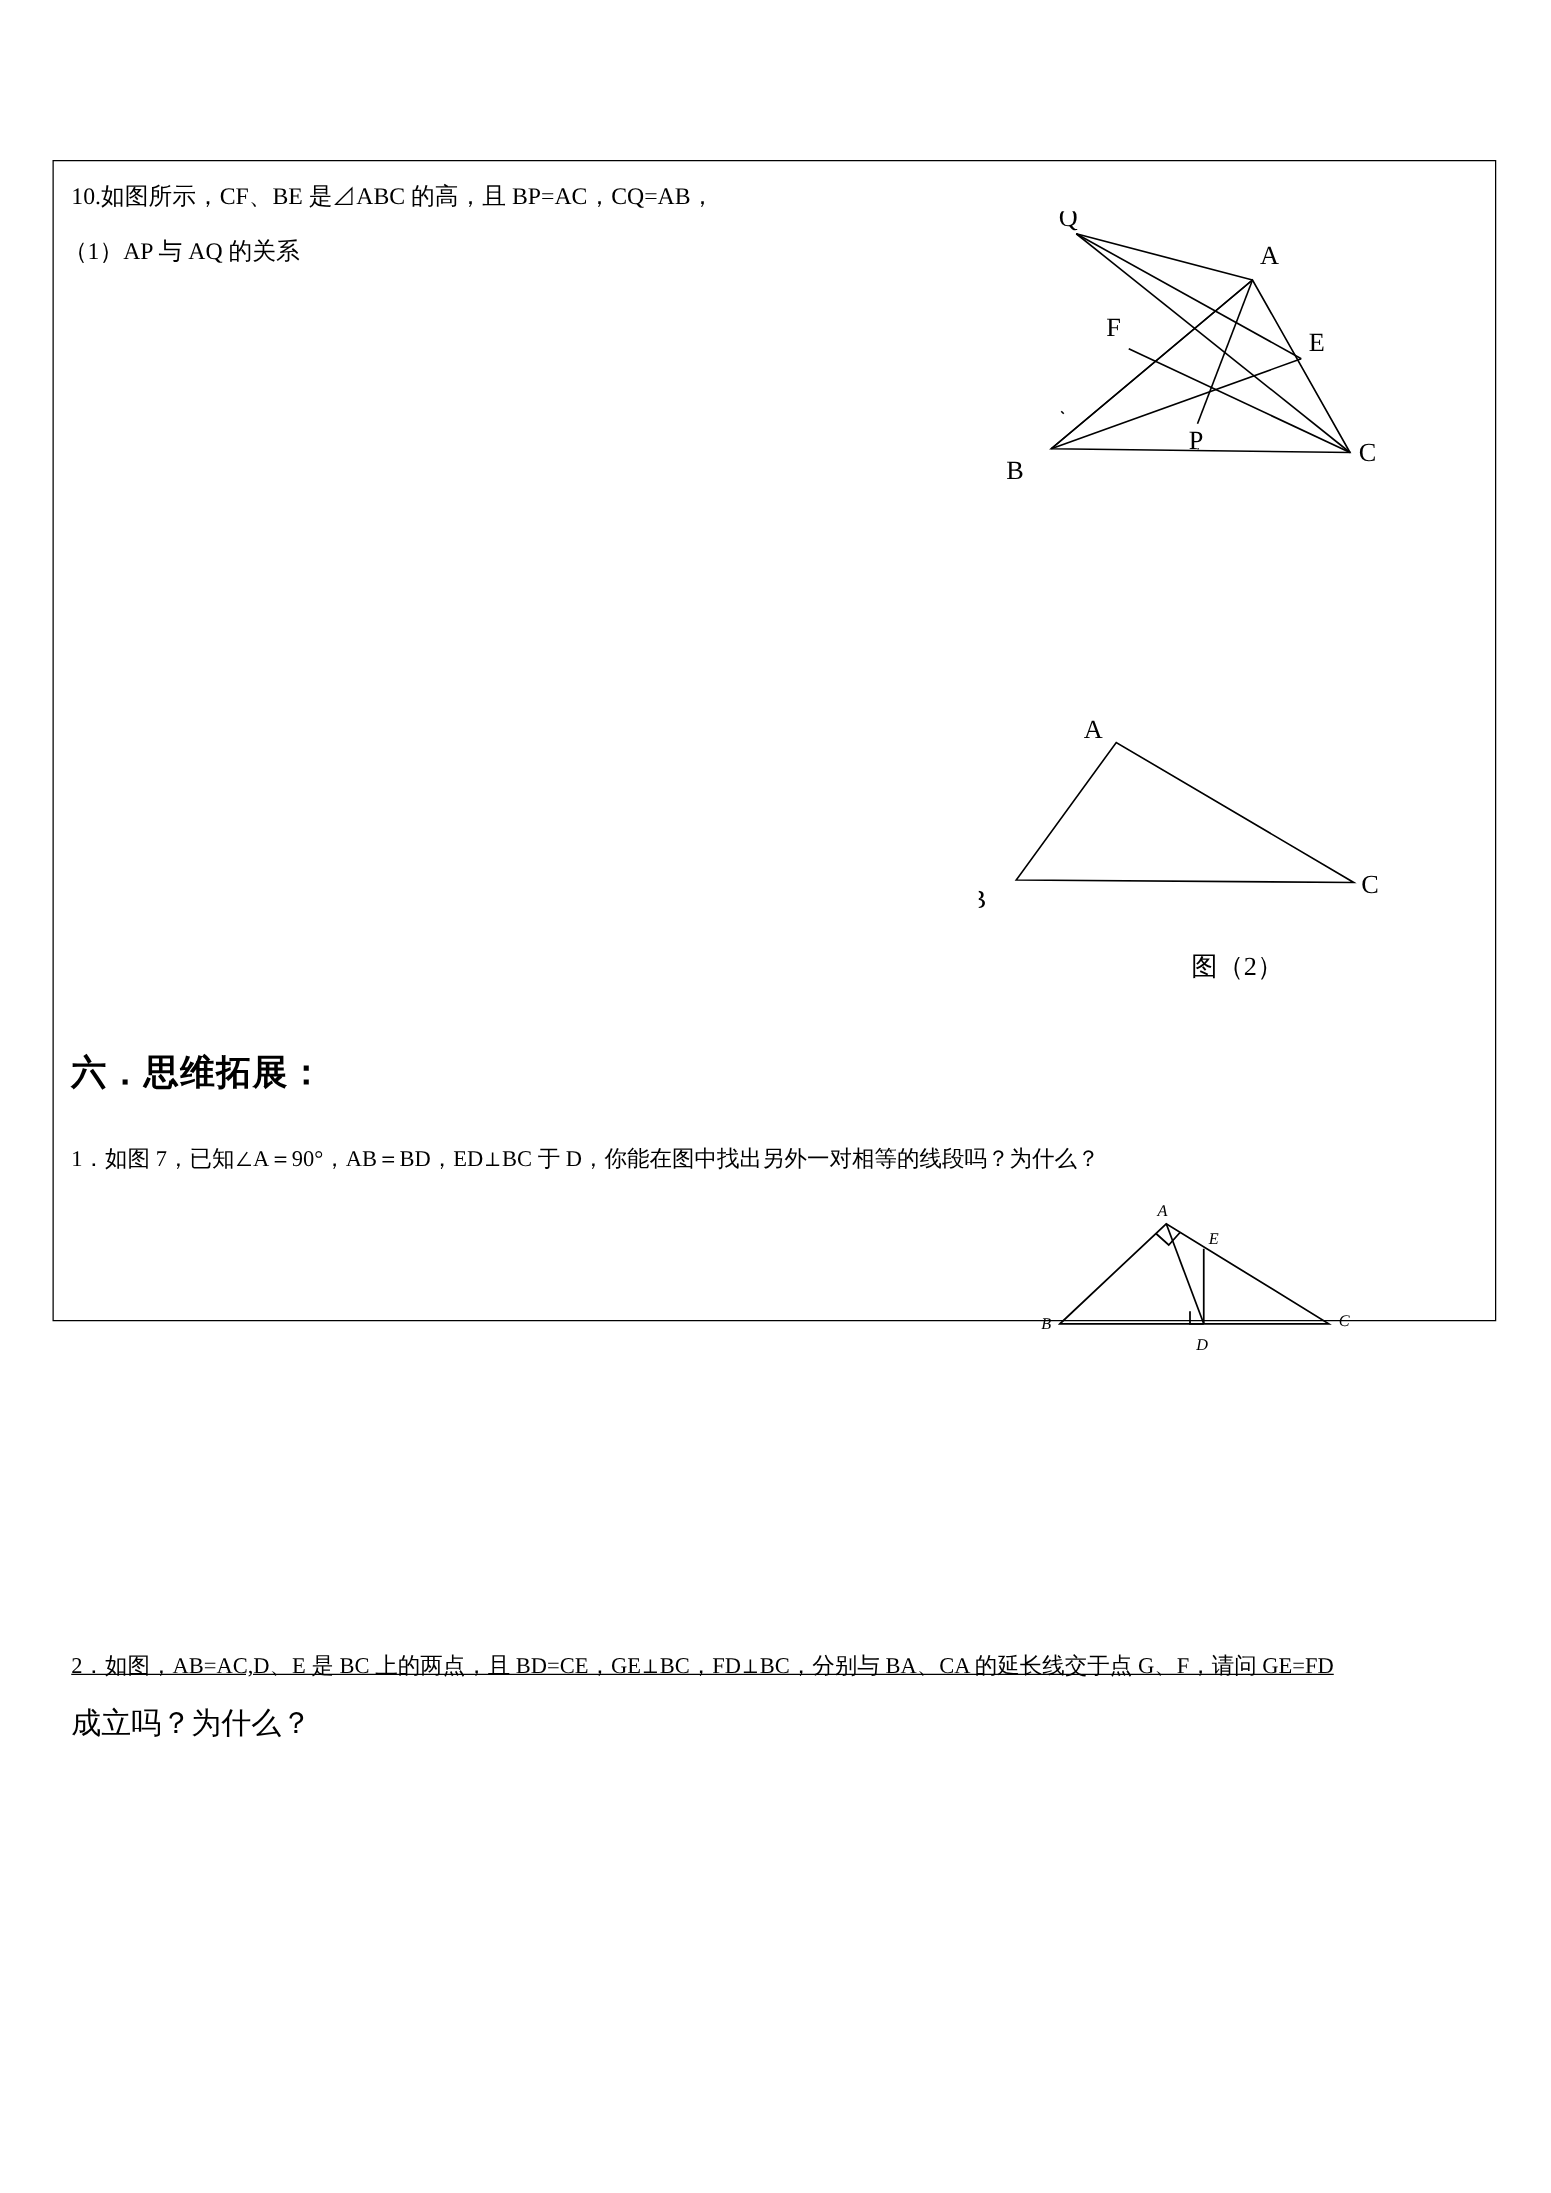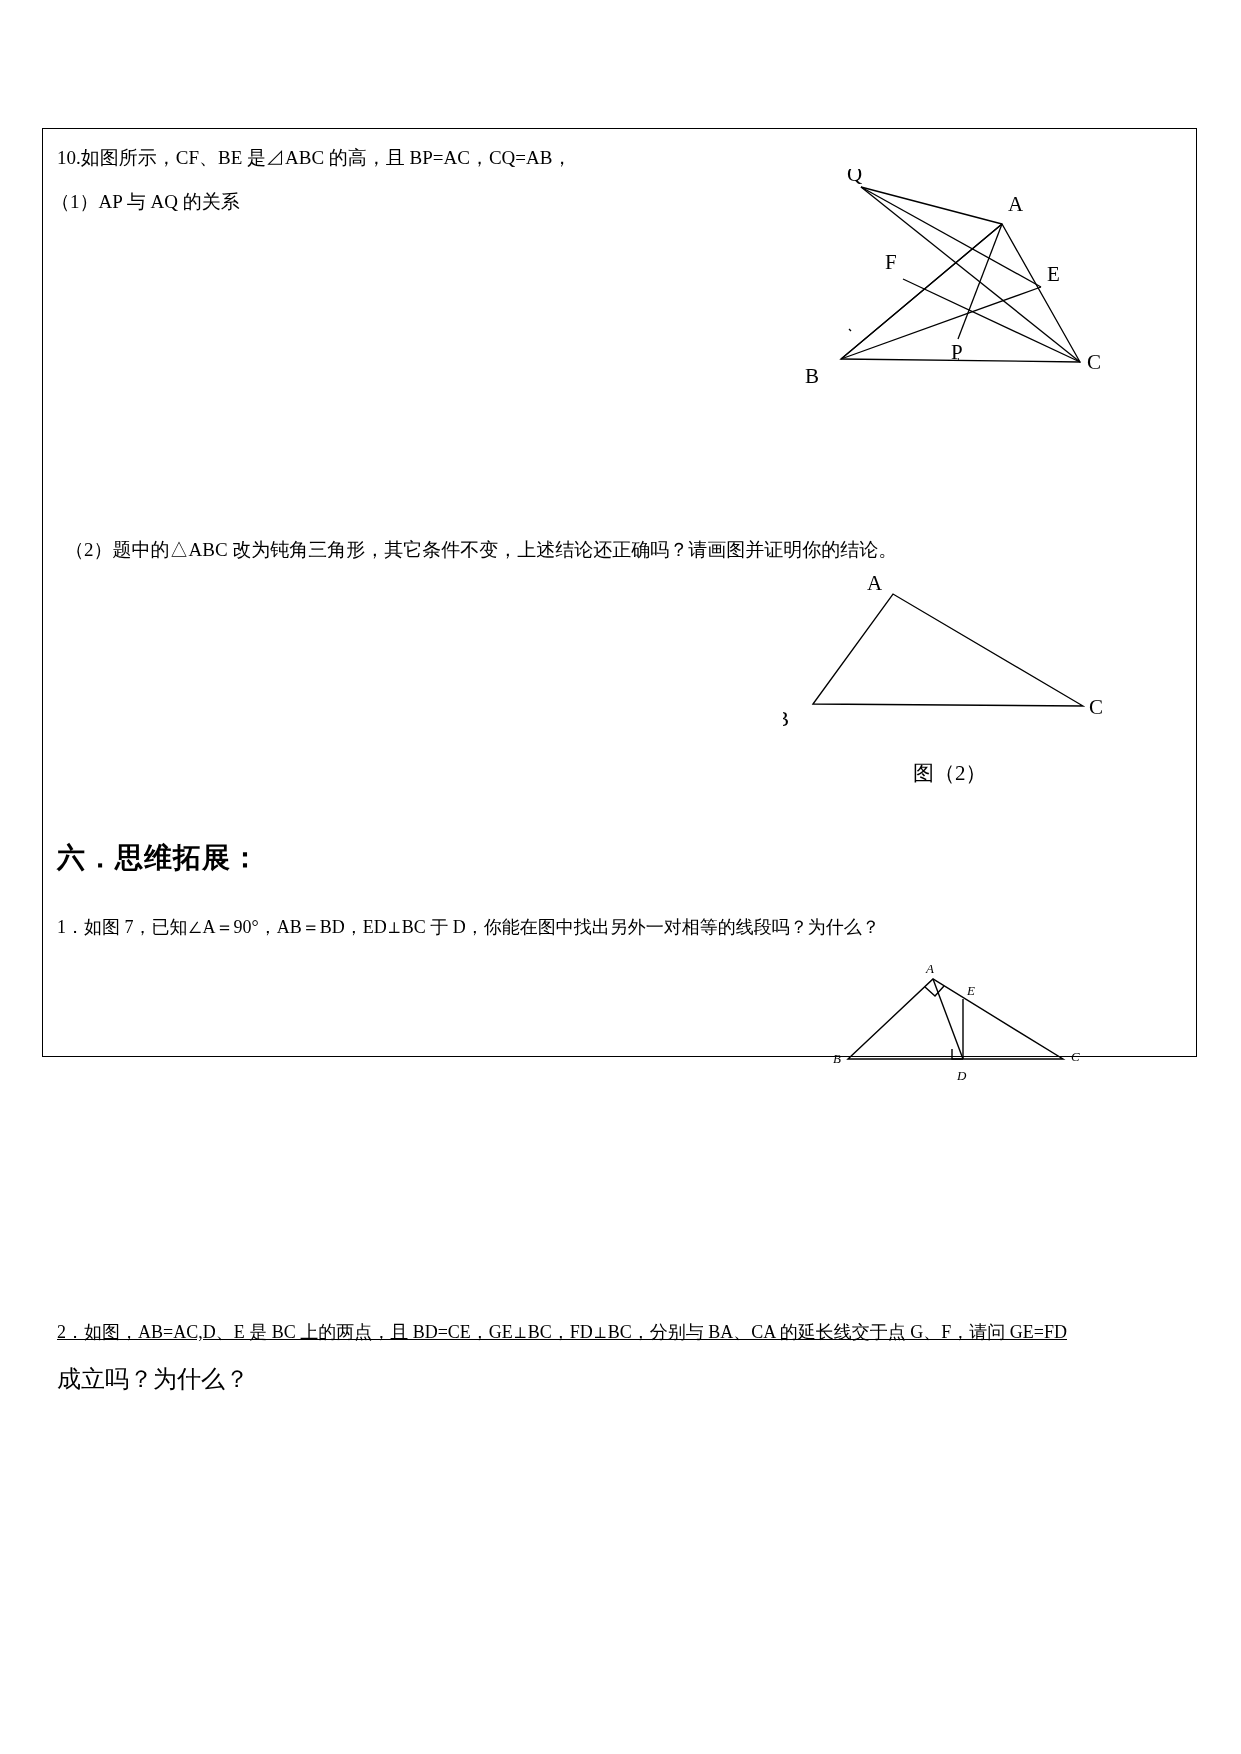--- a/index.html
+++ b/index.html
@@ -54,34 +54,34 @@
     margin: 0;
     padding: 0;
   }
   #fig1 { left: 740px; top: 40px; width: 330px; height: 240px; }
   #fig2 { left: 740px; top: 445px; width: 330px; height: 180px; }
   #fig3 { left: 790px; top: 830px; width: 270px; height: 130px; }
   .fig-label {
     position: absolute;
     font-size: 21px;
     white-space: nowrap;
+    margin-left: 40px;
   }
   #fig2cap { left: 870px; top: 630px; font-size: 21px; }
   svg { display: block; }
   svg text { font-family: "Liberation Serif", serif; }
 </style>
 </head>
 <body>
 
 <div class="page">
   <div class="inner">
 
     <div class="txt q10">10.如图所示，CF、BE 是⊿ABC 的高，且 BP=AC，CQ=AB，</div>
     <div class="txt q10-1">（1）AP 与 AQ 的关系</div>
-    <div class="txt q10-2">（2）题中的△ABC 改为钝角三角形，其它条件不变，上述结论还正确吗？请画图并证明你的结论。</div>
 
     <figure class="fig" id="fig1">
       <svg width="330" height="240" viewBox="0 0 330 240">
         <g stroke="#000000" stroke-width="1.3" fill="none">
 
           <path d="M 58 190 L 297 193 L 219 55 Z"></path>
 
           <path d="M 78 18 L 297 193"></path>
 
           <path d="M 78 18 L 219 55"></path>

